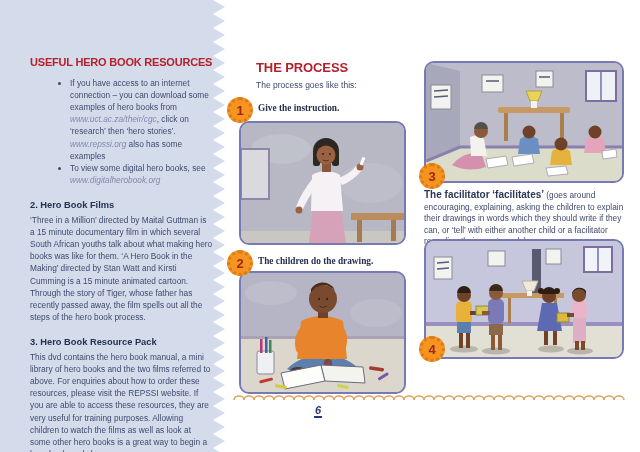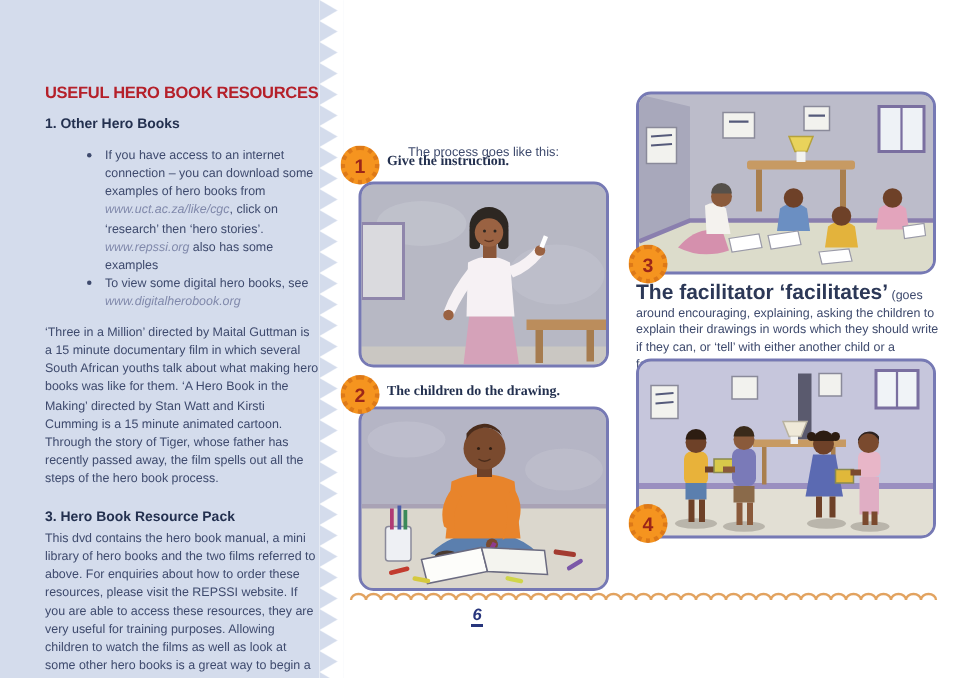--- a/index.html
+++ b/index.html
@@ -11,30 +11,30 @@
   .sidebar-content{position:absolute;left:30px;top:56px;width:183px;color:#3e4a6d;
                    font-size:8.3px;line-height:12.2px;}
   .sidebar-title{margin:0 0 8px 0;font-size:11px;font-weight:bold;color:#b5202a;
                  letter-spacing:-0.2px;white-space:nowrap;}
   .section-heading{margin:13px 0 2px 0;font-size:9.3px;font-weight:bold;color:#23304f;}
   .link{color:#8089ab;font-style:italic;cursor:pointer;}
   .body-par{margin:0;}
   
   .process-title{position:absolute;left:256px;top:60px;margin:0;font-size:13px;
                  font-weight:bold;color:#b5202a;letter-spacing:-0.1px;}
-  .process-subtitle{position:absolute;left:256px;top:80px;margin:16px;font-size:8.5px;color:#3e4a6d;}
+  .process-subtitle{position:absolute;left:256px;top:80px;margin:0;font-size:8.5px;color:#3e4a6d;}
   .badge{position:absolute;width:26px;height:26px;box-sizing:border-box;border-radius:50%;
          background:#f5941f;border:3px dotted #dd7918;display:flex;align-items:center;
          justify-content:center;font-size:13px;font-weight:bold;color:#9c2618;z-index:5;}
   .step-label{position:absolute;font-size:9.3px;font-weight:bold;color:#23304f;z-index:4;font-family:Liberation Serif, serif;}
   .panel{position:absolute;box-sizing:border-box;border:2px solid #7679b4;border-radius:10px;
          overflow:hidden;background:#c2c2ce;z-index:1;}
   .panel svg{display:block;width:100%;height:100%;}
   .caption{position:absolute;font-size:8.3px;line-height:11.6px;color:#3e4a6d;}
-  .caption-bold{font-weight:bold;font-size:14px;color:#2c3857;margin-top:44px;}
+  .caption-bold{font-weight:bold;font-size:10px;color:#2c3857;margin-top:44px;}
   .caption-line{display:block;white-space:nowrap;}
   
   .wave{position:absolute;left:233px;top:394px;width:392px;height:9px;z-index:2;}
   .page-number{position:absolute;left:308px;top:404px;width:20px;text-align:center;
                font-size:11px;font-weight:bold;font-style:italic;color:#27357c;}
   .page-number span{border-bottom:2px solid #27357c;padding:0 1px 0 1px;}
 </style>
 </head>
 <body>
 
@@ -46,36 +46,37 @@
       <pattern id="zz" width="16" height="14" patternUnits="userSpaceOnUse">
         <path d="M0 0 L12 7 L0 14 Z" fill="#d4dcec"></path>
       </pattern>
     </defs>
     <rect width="16" height="452" fill="url(#zz)"></rect>
   </svg>
 
   <div class="sidebar-content">
     <h1 class="sidebar-title">USEFUL HERO BOOK RESOURCES</h1>
 
-    <h2 class="section-heading" style="margin-top:0;">1. Other Hero Books</h2>
     <ul>
       <li>
-        <span>If you have access to an internet connection – you can download some examples of hero books from </span><span class="link">www.uct.ac.za/like/cgc</span><span>, click on ‘research’ then ‘hero stories’. </span><span class="link">www.repssi.org</span><span> also has some examples</span>
+        <span>If you have access to an internet connection – you can download some examples of hero books from </span><span class="link">www.uct.ac.za/their/cgc</span><span>, click on ‘research’ then ‘hero stories’. </span><span class="link">www.repssi.org</span><span> also has some examples</span>
       </li>
       <li>
         <span>To view some digital hero books, see </span><span class="link">www.digitalherobook.org</span>
       </li>
     </ul>
 
+    <h2 class="section-heading">2. Hero Book Films</h2>
     <p class="body-par">‘Three in a Million’ directed by Maital Guttman is a 15 minute documentary film in which several South African youths talk about what making hero books was like for them. ‘A Hero Book in the Making’ directed by Stan Watt and Kirsti Cumming is a 15 minute animated cartoon. Through the story of Tiger, whose father has recently passed away, the film spells out all the steps of the hero book process.</p>
 
     <h2 class="section-heading">3. Hero Book Resource Pack</h2>
     <p class="body-par">This dvd contains the hero book manual, a mini library of hero books and the two films referred to above. For enquiries about how to order these resources, please visit the REPSSI website. If you are able to access these resources, they are very useful for training purposes. Allowing children to watch the films as well as look at some other hero books is a great way to begin a hero book workshop.</p>
   </div>
 
+  <h2 class="process-title">THE PROCESS</h2>
   <p class="process-subtitle">The process goes like this:</p>
 
   <div class="badge" style="left:227px;top:97px;">
       <span>1</span>
     </div>
   <div class="step-label" style="left:258px;top:103px;">Give the instruction.</div>
   <div class="panel" style="left:239px;top:121px;width:167px;height:124px;">
     <svg viewBox="0 0 163 120" preserveAspectRatio="none" xmlns="http://www.w3.org/2000/svg">
       <rect width="163" height="120" fill="#b7b8c4"></rect>
       <ellipse cx="40" cy="26" rx="30" ry="15" fill="#c5c6d1" opacity="0.6"></ellipse>

